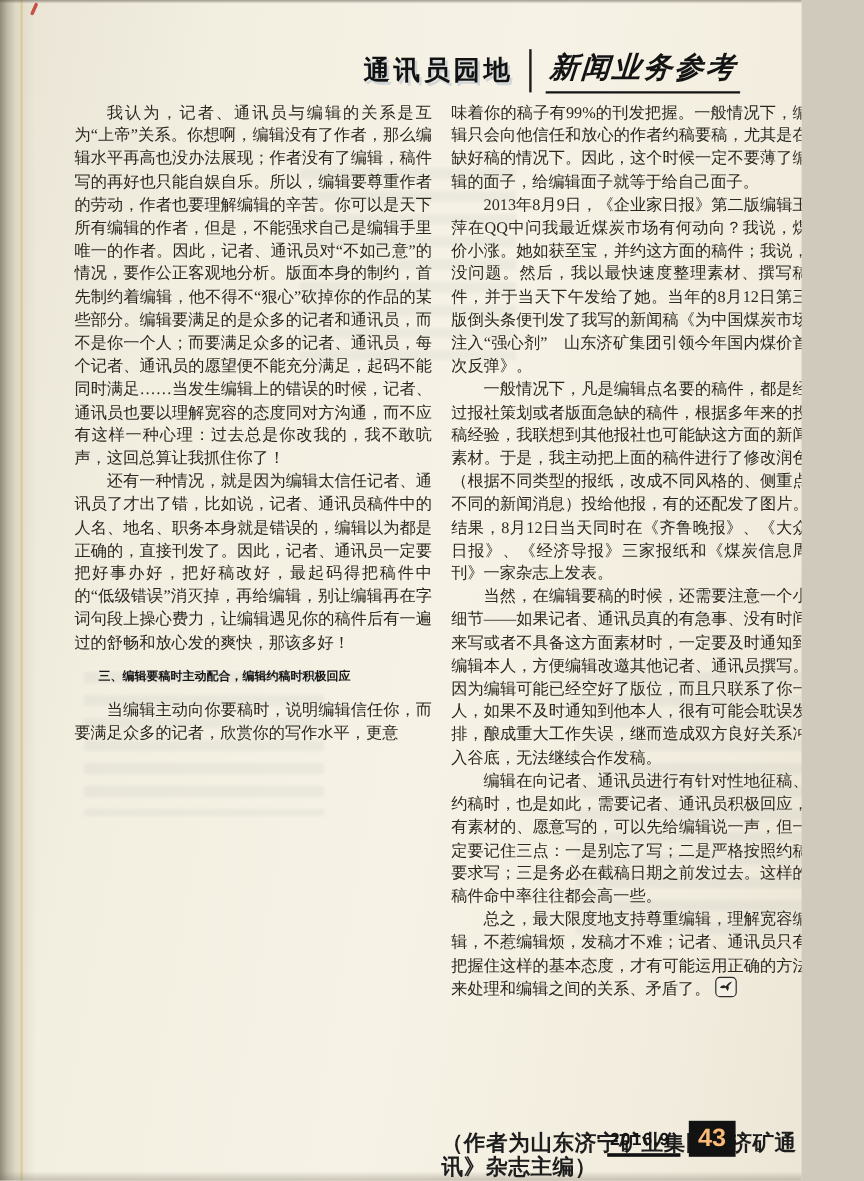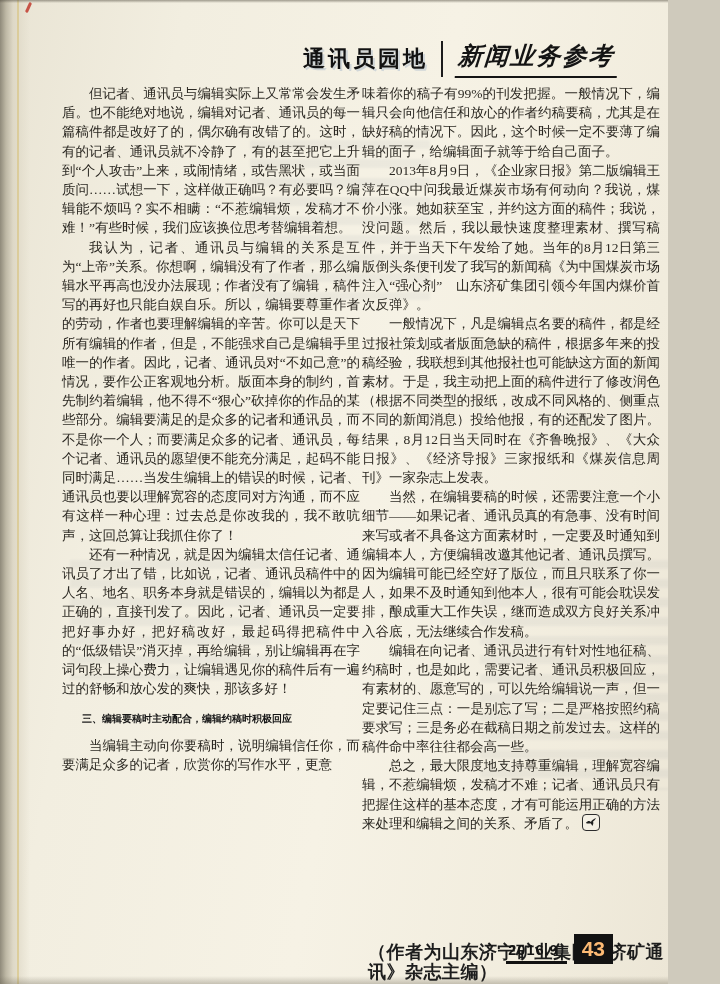--- a/index.html
+++ b/index.html
@@ -27,21 +27,21 @@
   .col-label{font-family:"Liberation Sans","DejaVu Sans",sans-serif;font-weight:bold;
     font-size:22px;letter-spacing:3px;color:#121212;
     text-shadow:2px 2px 0 rgba(150,172,198,.38);}
   .hdr-sep{width:2px;height:36px;background:#1c1c1c;}
   .journal{font-family:"DejaVu Serif","Liberation Serif",serif;font-style:italic;font-weight:bold;
     font-size:24px;letter-spacing:2px;color:#141414;border-bottom:2px solid #141414;
     padding:0 4px 4px 2px;transform:skewX(-4deg);}
 
   .col{position:absolute;top:84px;width:298px;}
   .col-left{left:62px;}
-  .col-right{left:362px;}
+  .col-right{left:376px;}
   .para{margin:0;font-size:13.5px;line-height:19.2px;text-align:justify;
     color:#2b2822;word-break:break-all;}
   .indent{text-indent:2em;}
   .heading{margin:9px 0 7px;font-family:"Liberation Sans","DejaVu Sans",sans-serif;
     font-weight:bold;font-size:10px;line-height:21px;color:#161616;text-indent:2em;
     text-align:justify;word-break:break-all;}
   .endmark{display:inline-block;vertical-align:-3px;width:16px;height:15px;margin-left:4px;
     border:1.4px solid #2c2c2c;border-radius:4px;line-height:0;background:rgba(255,255,255,.25);}
   .endmark svg{display:block;margin:1px auto 0;}
 
@@ -70,21 +70,20 @@
   <div class="bleed b2"></div>
   <div class="bleed b3"></div>
 
   <div class="header">
     <div class="col-label">通讯员园地</div>
     <div class="hdr-sep"></div>
     <div class="journal">新闻业务参考</div>
   </div>
 
   <div class="col col-left">
-    <p class="para indent">但记者、通讯员与编辑实际上又常常会发生矛盾。也不能绝对地说，编辑对记者、通讯员的每一篇稿件都是改好了的，偶尔确有改错了的。这时，有的记者、通讯员就不冷静了，有的甚至把它上升到“个人攻击”上来，或闹情绪，或告黑状，或当面质问……试想一下，这样做正确吗？有必要吗？编辑能不烦吗？实不相瞒：“不惹编辑烦，发稿才不难！”有些时候，我们应该换位思考替编辑着想。</p>
     <p class="para indent">我认为，记者、通讯员与编辑的关系是互为“上帝”关系。你想啊，编辑没有了作者，那么编辑水平再高也没办法展现；作者没有了编辑，稿件写的再好也只能自娱自乐。所以，编辑要尊重作者的劳动，作者也要理解编辑的辛苦。你可以是天下所有编辑的作者，但是，不能强求自己是编辑手里唯一的作者。因此，记者、通讯员对“不如己意”的情况，要作公正客观地分析。版面本身的制约，首先制约着编辑，他不得不“狠心”砍掉你的作品的某些部分。编辑要满足的是众多的记者和通讯员，而不是你一个人；而要满足众多的记者、通讯员，每个记者、通讯员的愿望便不能充分满足，起码不能同时满足……当发生编辑上的错误的时候，记者、通讯员也要以理解宽容的态度同对方沟通，而不应有这样一种心理：过去总是你改我的，我不敢吭声，这回总算让我抓住你了！</p>
     <p class="para indent">还有一种情况，就是因为编辑太信任记者、通讯员了才出了错，比如说，记者、通讯员稿件中的人名、地名、职务本身就是错误的，编辑以为都是正确的，直接刊发了。因此，记者、通讯员一定要把好事办好，把好稿改好，最起码得把稿件中的“低级错误”消灭掉，再给编辑，别让编辑再在字词句段上操心费力，让编辑遇见你的稿件后有一遍过的舒畅和放心发的爽快，那该多好！</p>
     <p class="heading">三、编辑要稿时主动配合，编辑约稿时积极回应</p>
     <p class="para indent">当编辑主动向你要稿时，说明编辑信任你，而要满足众多的记者，欣赏你的写作水平，更意</p>
   </div>
 
   <div class="col col-right">
     <p class="para">味着你的稿子有99%的刊发把握。一般情况下，编辑只会向他信任和放心的作者约稿要稿，尤其是在缺好稿的情况下。因此，这个时候一定不要薄了编辑的面子，给编辑面子就等于给自己面子。</p>
     <p class="para indent">2013年8月9日，《企业家日报》第二版编辑王萍在QQ中问我最近煤炭市场有何动向？我说，煤价小涨。她如获至宝，并约这方面的稿件；我说，没问题。然后，我以最快速度整理素材、撰写稿件，并于当天下午发给了她。当年的8月12日第三版倒头条便刊发了我写的新闻稿《为中国煤炭市场注入“强心剂”　山东济矿集团引领今年国内煤价首次反弹》。</p>
     <p class="para indent">一般情况下，凡是编辑点名要的稿件，都是经过报社策划或者版面急缺的稿件，根据多年来的投稿经验，我联想到其他报社也可能缺这方面的新闻素材。于是，我主动把上面的稿件进行了修改润色（根据不同类型的报纸，改成不同风格的、侧重点不同的新闻消息）投给他报，有的还配发了图片。结果，8月12日当天同时在《齐鲁晚报》、《大众日报》、《经济导报》三家报纸和《煤炭信息周刊》一家杂志上发表。</p>

